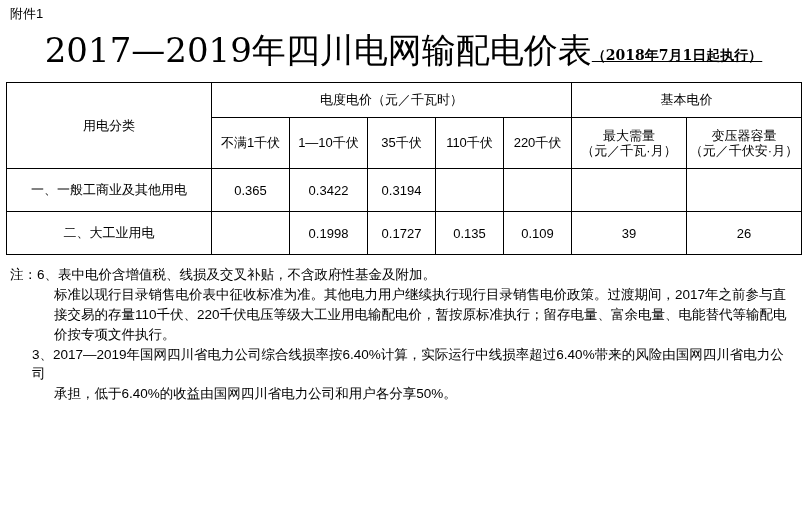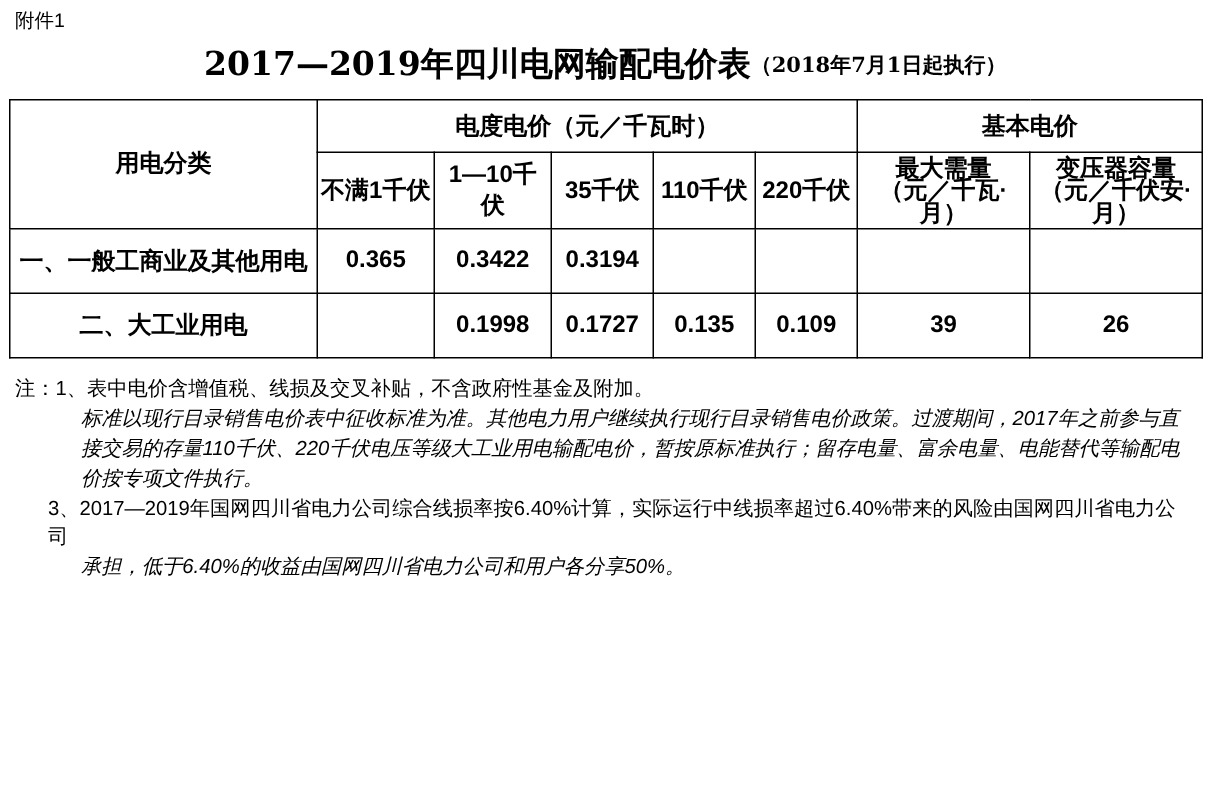--- a/index.html
+++ b/index.html
@@ -28,42 +28,43 @@
     color: #000;
   }
   .title-row {
     text-align: center;
     margin-top: 6px;
     margin-bottom: 8px;
     white-space: nowrap;
   }
   .title-main {
     font-family: "DejaVu Serif", serif;
-    font-size: 22px;
-    font-weight: bold;
+    font-size: 34px;
+    font-weight: normal;
     letter-spacing: 0px;
   }
   .title-sub {
     font-family: "DejaVu Serif", serif;
     font-size: 14px;
     font-weight: bold;
     vertical-align: 2px;
+    text-decoration: underline;
   }
   table.rate {
     border-collapse: collapse;
     width: 795px;
     margin: 0 auto;
     table-layout: fixed;
   }
   table.rate td, table.rate th {
     border: 1px solid #000;
     text-align: center;
     vertical-align: middle;
-    font-size: 16px;
-    font-weight: bold;
+    font-size: 13px;
+    font-weight: normal;
     padding: 2px 2px;
   }
   td.cat-head {
     width: 205px;
   }
   td.row-label {
     text-align: left;
     padding-left: 6px;
     font-size: 14px;
     font-weight: bold;
@@ -92,21 +93,21 @@
   .notes {
     margin: 10px 4px 0 4px;
     font-size: 13.5px;
     line-height: 19px;
   }
   .notes p {
     margin: 0 0 1px 0;
   }
   .indent1 { text-indent: 0; }
   .indent2 { padding-left: 22px; }
-  .indent3 { padding-left: 44px; font-style: italic; }
+  .indent3 { padding-left: 44px; }
 </style>
 </head>
 <body>
 
 <div class="page">
 
   <div class="attachment">附件1</div>
 
   <div class="title-row">
     <span class="title-main">2017—2019年四川电网输配电价表</span><span class="title-sub">（2018年7月1日起执行）</span>
@@ -161,21 +162,21 @@
         <td class="val">0.1727</td>
         <td class="val">0.135</td>
         <td class="val">0.109</td>
         <td class="val">39</td>
         <td class="val">26</td>
       </tr>
     </tbody>
   </table>
 
   <div class="notes">
-    <p class="indent1">注：1、表中电价含增值税、线损及交叉补贴，不含政府性基金及附加。</p>
+    <p class="indent1">注：6、表中电价含增值税、线损及交叉补贴，不含政府性基金及附加。</p>
     <p class="indent3">标准以现行目录销售电价表中征收标准为准。其他电力用户继续执行现行目录销售电价政策。过渡期间，2017年之前参与直</p>
     <p class="indent3">接交易的存量110千伏、220千伏电压等级大工业用电输配电价，暂按原标准执行；留存电量、富余电量、电能替代等输配电</p>
     <p class="indent3">价按专项文件执行。</p>
     <p class="indent2">3、2017—2019年国网四川省电力公司综合线损率按6.40%计算，实际运行中线损率超过6.40%带来的风险由国网四川省电力公司</p>
     <p class="indent3">承担，低于6.40%的收益由国网四川省电力公司和用户各分享50%。</p>
   </div>
 
 </div>
 
 </body></html>

